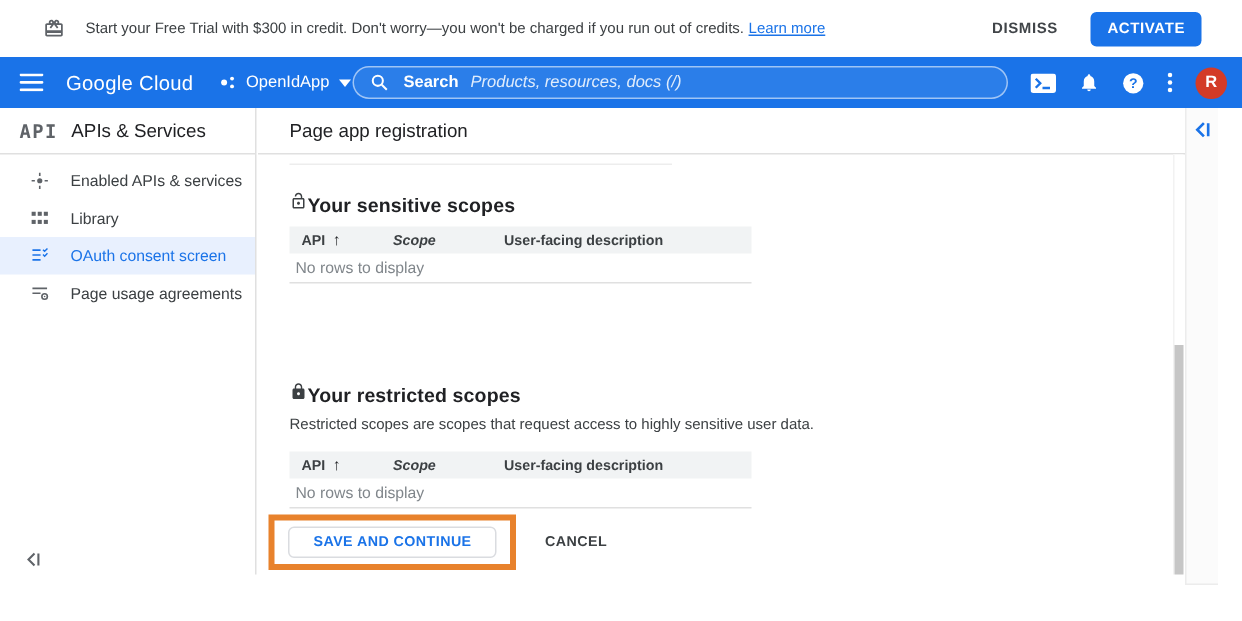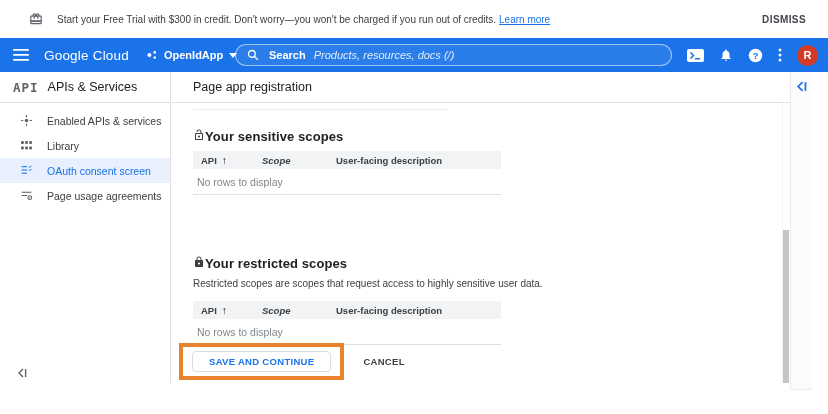--- a/index.html
+++ b/index.html
@@ -18,21 +18,21 @@
   .banner .spacer { flex:1; }
   .banner .dismiss { font-size:10px; font-weight:bold; letter-spacing:.4px; color:#414549; margin-right:22px; cursor:pointer; }
   .banner .activate { background:#1a73e8; color:#fff; font-size:10px; font-weight:bold;
     letter-spacing:.4px; border:none; border-radius:4px; padding:6px 11px; margin-right:27px; cursor:pointer; }
   
   .appbar { position:absolute; top:38px; left:0; width:828px; height:34px;
     background:#1a73e8; display:flex; align-items:center; color:#fff; }
   .appbar .menu { margin-left:13px; display:flex; cursor:pointer; }
   .appbar .brand { margin-left:15px; font-size:13.5px; letter-spacing:.2px; color:#fff; cursor:pointer; white-space:nowrap; }
   .proj { margin-left:17px; display:flex; align-items:center; gap:6px; cursor:pointer; }
-  .proj .pname { font-size:11px; font-weight:bold; }
+  .proj .pname { font-size:11px; font-weight:normal; }
   .caret { width:0; height:0; border-left:4px solid transparent; border-right:4px solid transparent; border-top:5px solid #fff; }
   .search { position:absolute; left:235px; top:6px; width:437px; height:22px;
     border:1px solid rgba(255,255,255,.55); border-radius:11px; display:flex; align-items:center;
     background:rgba(255,255,255,.08); cursor:text; }
   .search .mag { margin-left:11px; display:flex; }
   .search .slabel { margin-left:10px; font-size:11px; font-weight:bold; color:#fff; }
   .search .sph { margin-left:8px; font-size:11px; color:rgba(255,255,255,.85);font-style:italic; }
   .abar-icons { position:absolute; right:10px; top:0; height:34px; display:flex; align-items:center; gap:15px; }
   .abar-icons .aicon { display:flex; cursor:pointer; }
   .avatar { width:21px; height:21px; border-radius:50%; background:#d33b27; color:#fff;
@@ -63,21 +63,21 @@
   .sec-head { display:flex; align-items:center; height:16px; margin-bottom:7px; }
   .sec-title { font-size:13px; font-weight:bold; color:#202124; letter-spacing:.1px; }
   .sec-desc { font-size:10px; color:#3c4043; margin-bottom:12px; }
   .scope-table { width:308px; }
   .thead { display:flex; align-items:center; height:18px; background:#f1f3f4; }
   .th { font-size:9.5px; font-weight:bold; color:#3c4043; }
   .th-api { width:69px; padding-left:8px; display:flex; align-items:center; gap:5px; cursor:pointer; }
   .th-scope { width:74px; cursor:pointer;font-style:italic; }
   .th-desc { flex:1; cursor:pointer; }
   .sort-arrow { font-size:10.5px; color:#202124; font-weight:bold; }
-  .trow-empty { height:26px; display:flex; align-items:center; border-bottom:1px solid #e0e0e0;
+  .trow-empty { height:20px; display:flex; align-items:center; border-bottom:1px solid #e0e0e0;
     font-size:10.5px; color:#80868b; padding-left:4px; }
   
   .actions { position:absolute; top:240px; left:7px; display:flex; align-items:center; }
   .highlight-box { border:4px solid #e8822c; height:37px; display:flex; align-items:center; padding:0 9px; background:transparent; }
   .save-btn { height:21px; background:#fff; border:1px solid #dadce0; border-radius:4px;
     color:#1a73e8; font-size:9.5px; font-weight:bold; letter-spacing:.3px; padding:0 16px;
     font-family:"Liberation Sans", sans-serif; cursor:pointer; }
   .cancel-btn { margin-left:19px; font-size:9.5px; font-weight:bold; letter-spacing:.3px; color:#3c4043; cursor:pointer; }
   
   .scrollbar { position:absolute; right:1px; top:31px; bottom:0; width:7px; background:#fff; border-left:1px solid #f2f2f2; }
@@ -94,20 +94,21 @@
 
   <div class="banner">
     <span class="gift">
       <svg width="14" height="14" viewBox="0 0 24 24" fill="#5f6368">
           <path d="M20 6h-2.18c.11-.31.18-.65.18-1 0-1.66-1.34-3-3-3-1.05 0-1.96.54-2.5 1.35l-.5.67-.5-.68C10.96 2.54 10.05 2 9 2 7.34 2 6 3.34 6 5c0 .35.07.69.18 1H4c-1.11 0-1.99.89-1.99 2L2 19c0 1.11.89 2 2 2h16c1.11 0 2-.89 2-2V8c0-1.11-.89-2-2-2zm-5-2c.55 0 1 .45 1 1s-.45 1-1 1-1-.45-1-1 .45-1 1-1zM9 4c.55 0 1 .45 1 1s-.45 1-1 1-1-.45-1-1 .45-1 1-1zm11 15H4v-2h16v2zm0-5H4V8h5.08L7 10.83 8.62 12 11 8.76l1-1.36 1 1.36L15.38 12 17 10.83 14.92 8H20v6z"></path>
         </svg>
     </span>
     <span class="msg"><span>Start your Free Trial with $300 in credit. Don't worry—you won't be charged if you run out of credits.</span><a class="learn">Learn more</a></span>
     <span class="spacer"></span>
     <span class="dismiss">DISMISS</span>
+    <button class="activate">ACTIVATE</button>
   </div>
 
   <div class="appbar">
     <span class="menu">
       <svg width="16" height="12" viewBox="0 0 16 12">
           <g fill="#fff">
             <rect y="0" width="16" height="1.8" rx=".9"></rect>
             <rect y="5" width="16" height="1.8" rx=".9"></rect>
             <rect y="10" width="16" height="1.8" rx=".9"></rect>
           </g>

